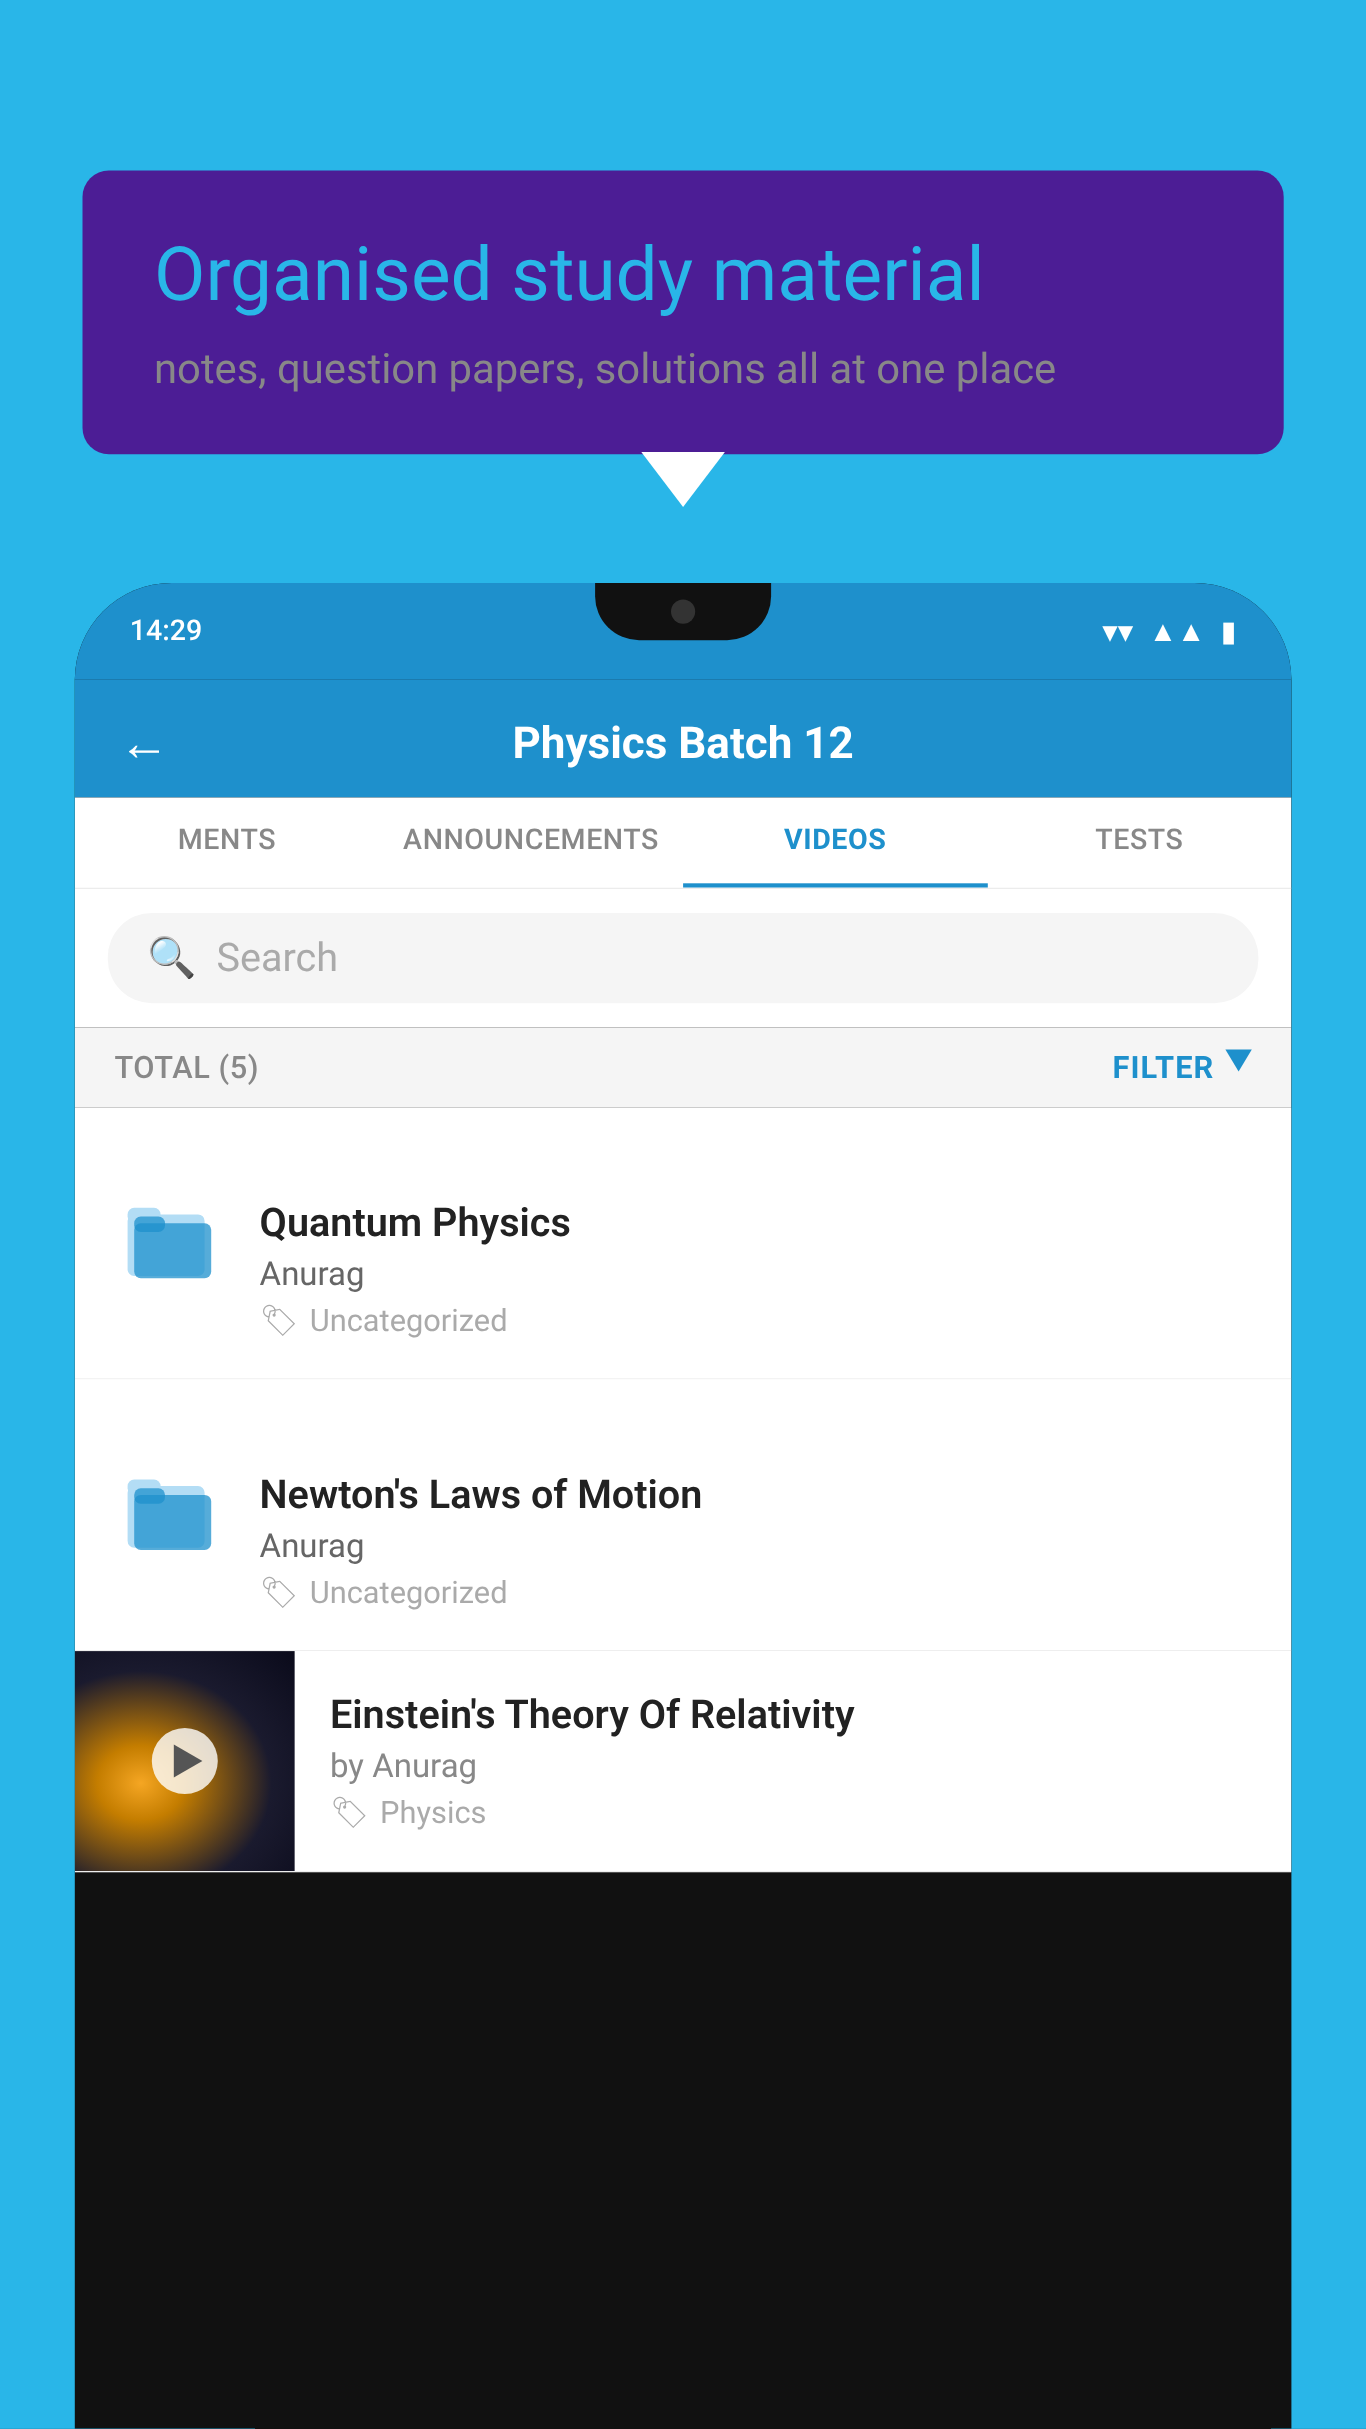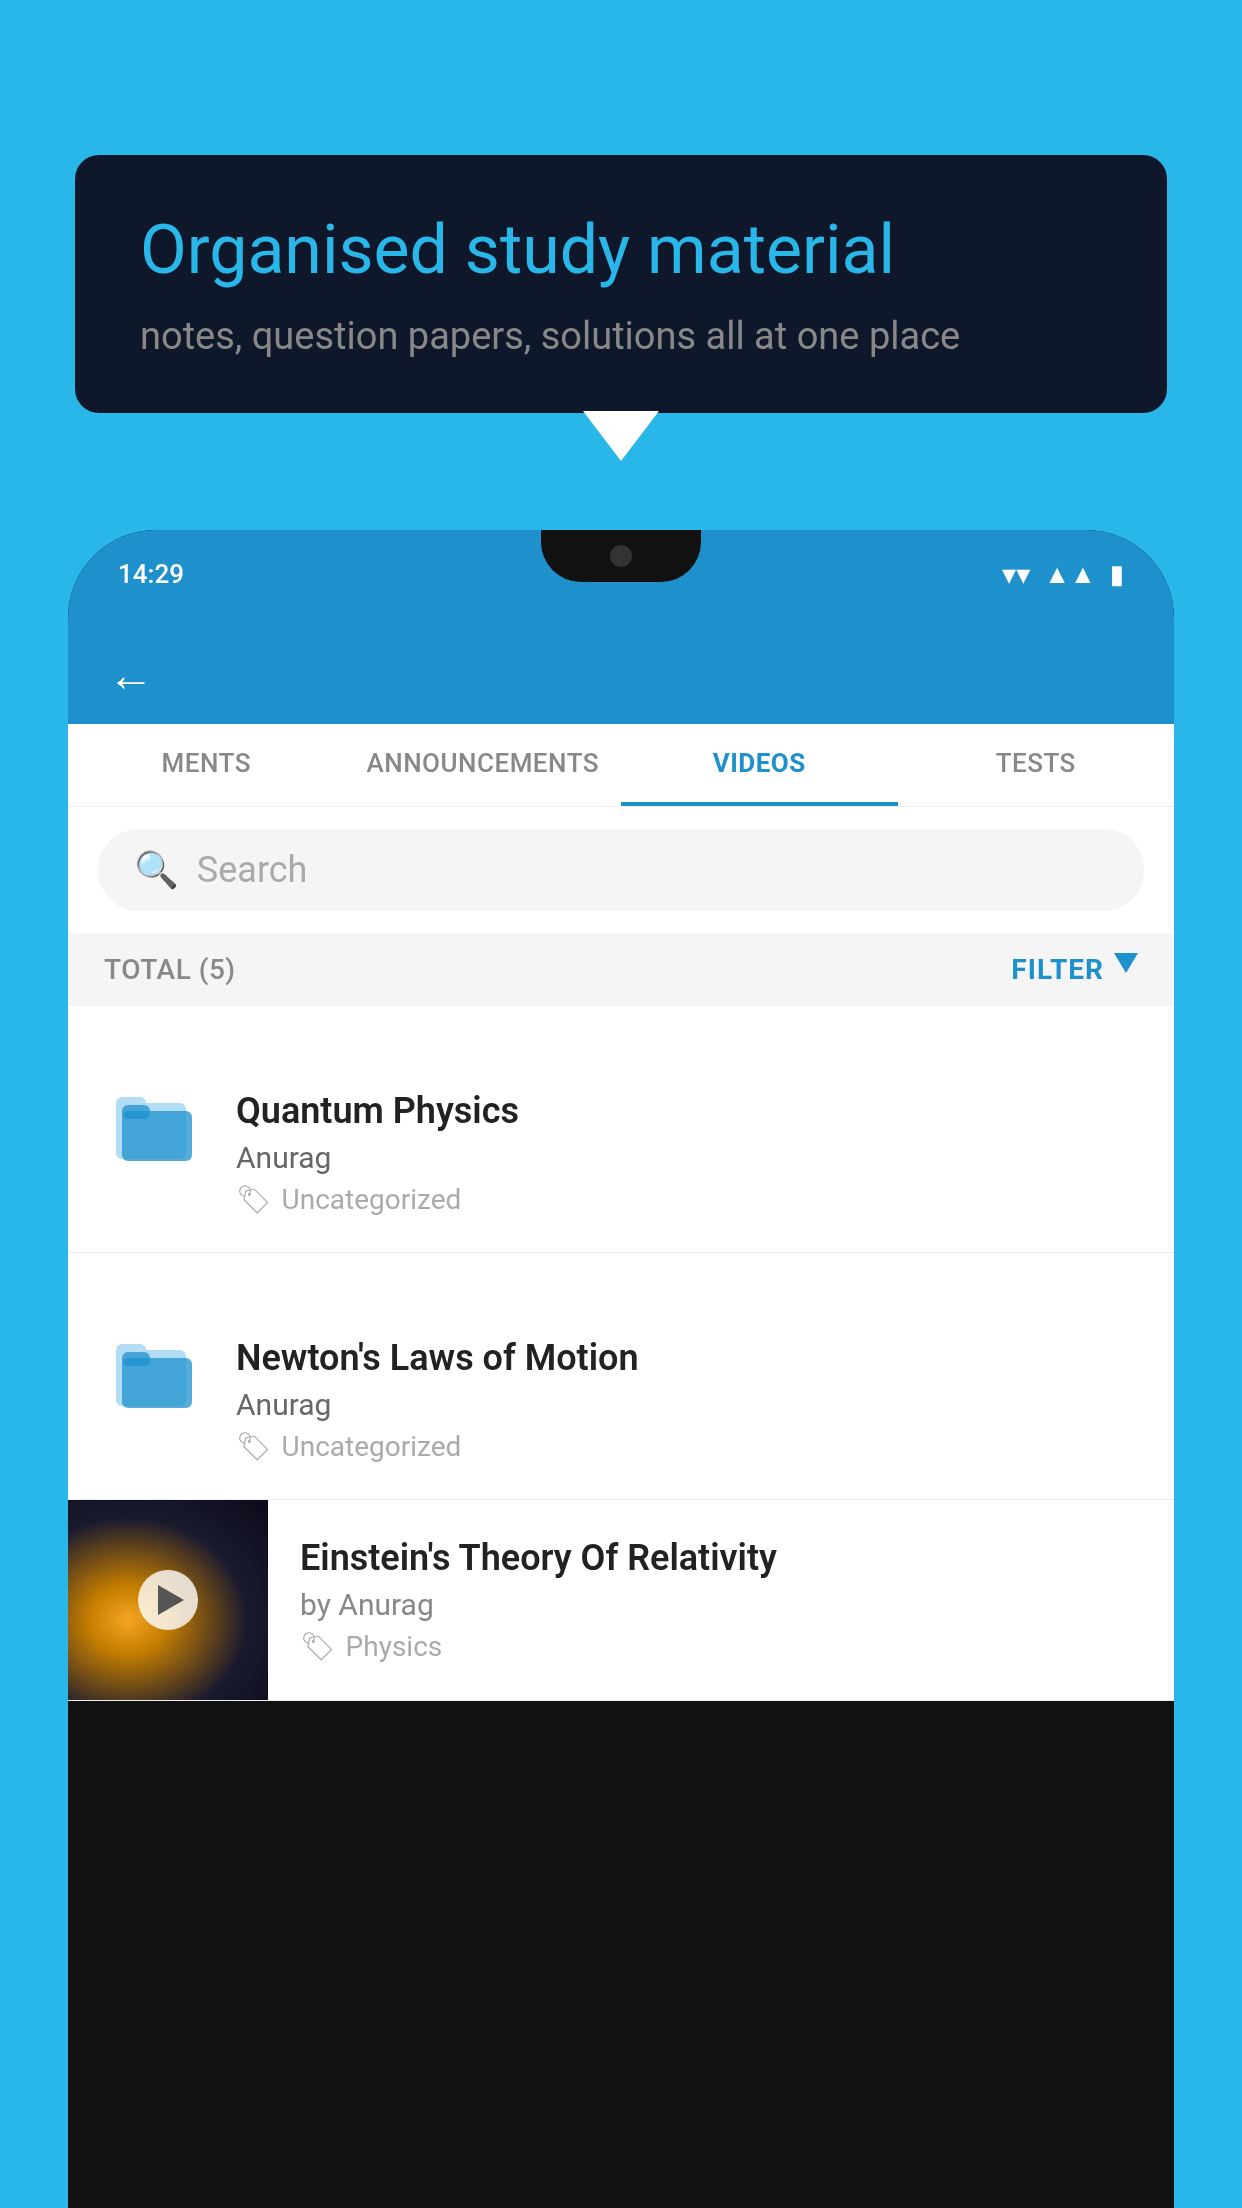--- a/index.html
+++ b/index.html
@@ -13,21 +13,21 @@
       overflow: hidden;
       position: relative;
     }
 
     
     .speech-bubble {
       position: absolute;
       top: 155px;
       left: 75px;
       right: 75px;
-      background: #0f172a;
+      background: #4c1d95;
       border-radius: 24px;
       padding: 55px 65px 55px 65px;
     }
     .speech-bubble::after {
       content: '';
       position: absolute;
       bottom: -48px;
       left: 50%;
       transform: translateX(-50%);
       width: 0;
@@ -340,20 +340,21 @@
     <div class="status-icons">
       <span style="color:white;font-size:28px;">▾▾</span>
       <span style="color:white;font-size:26px;">▲▲</span>
       <span style="color:white;font-size:26px;">▮</span>
     </div>
   </div>
 
   <div class="app-header">
     <span class="back-arrow">←</span>
     <div class="header-title-block">
+      <div class="header-title">Physics Batch 12</div>
     </div>
     <span style="width:46px;"></span>
   </div>
 
   <div class="tabs-bar">
     <div class="tab-item">MENTS</div>
     <div class="tab-item">ANNOUNCEMENTS</div>
     <div class="tab-item active">VIDEOS</div>
     <div class="tab-item">TESTS</div>
   </div>

